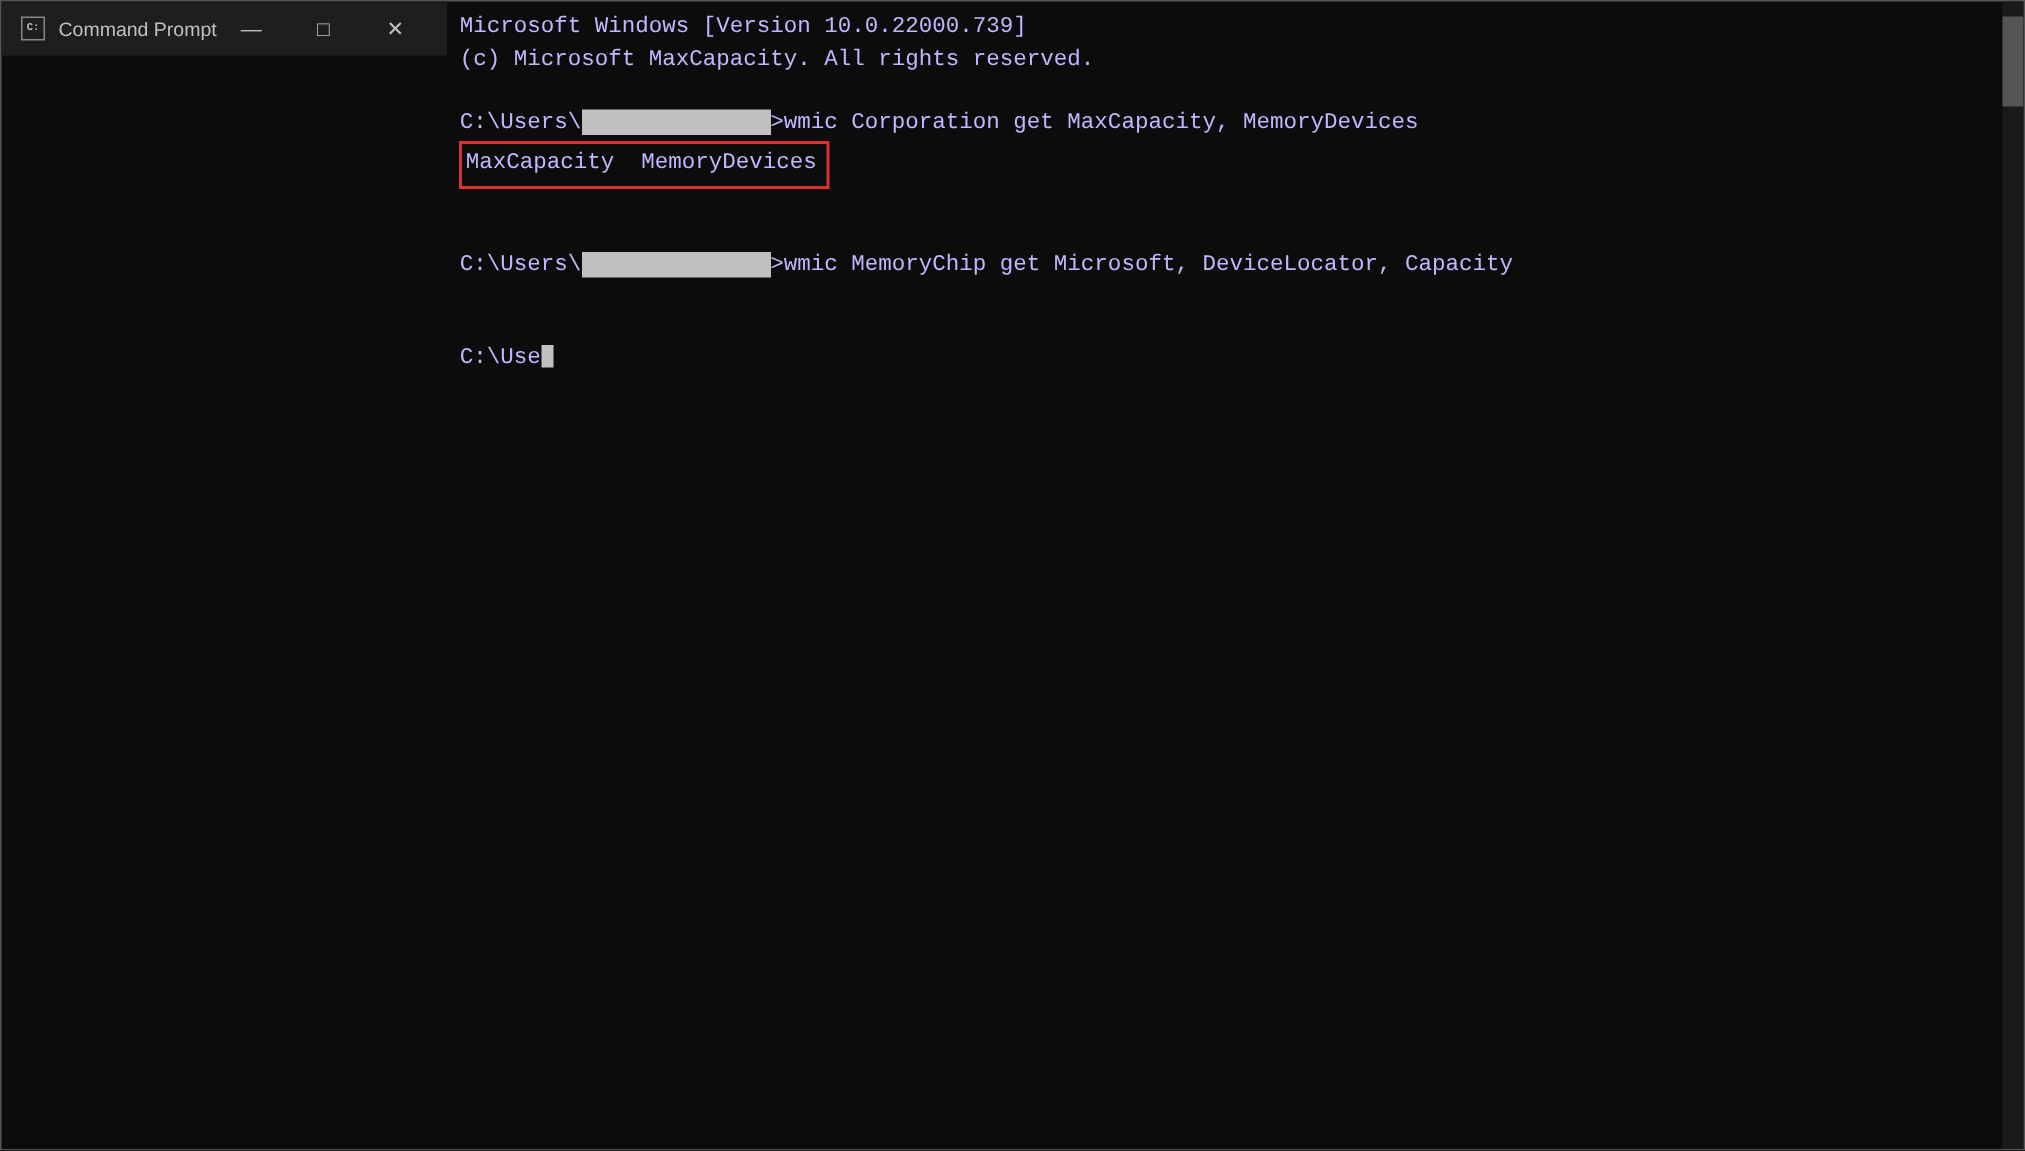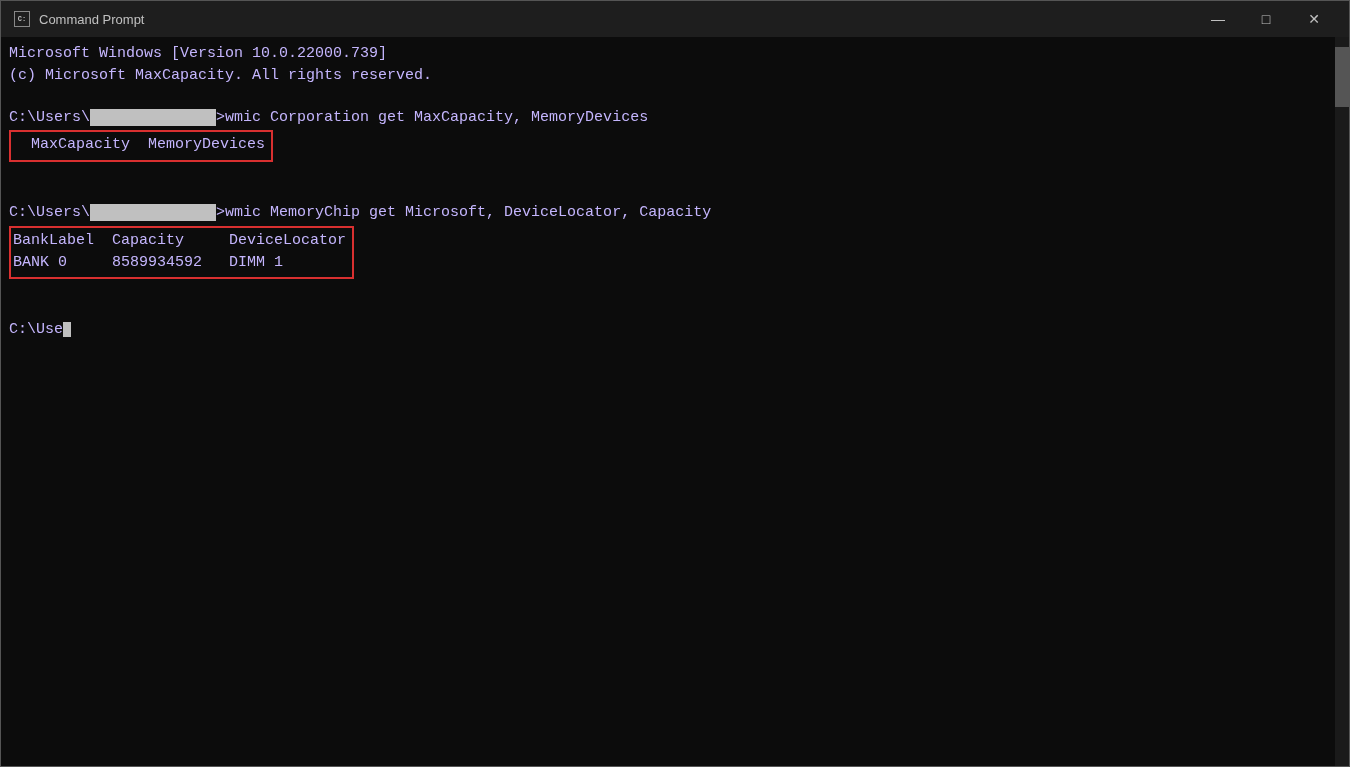--- a/index.html
+++ b/index.html
@@ -12,21 +12,21 @@
       font-size: 15px;
       color: #c0c0c0;
       overflow: hidden;
     }
 
     .window {
       width: 1350px;
       height: 767px;
       background: #0c0c0c;
       display: flex;
-      flex-direction: column;
+      flex-direction: row;
       border: 1px solid #555;
     }
 
     .title-bar {
       background: #1e1e1e;
       height: 36px;
       display: flex;
       align-items: center;
       padding: 0 12px;
       justify-content: space-between;
@@ -159,35 +159,31 @@
   <div class="terminal-content">
 
     <div class="line">Microsoft Windows [Version 10.0.22000.739]</div>
     <div class="line">(c) Microsoft MaxCapacity. All rights reserved.</div>
     <div class="blank"></div>
 
     
     <div class="line"><span>C:\Users\<span style="background:#c0c0c0; color:#0c0c0c;">              </span>&gt;</span><span>wmic Corporation get MaxCapacity, MemoryDevices</span></div>
 
     
-    <div style="display:inline-block; border: 2px solid #d93030; margin-top: 2px; padding: 2px 6px 4px 20px;">
+    <div style="display:inline-block; border: 2px solid #d93030; margin-top: 2px; padding: 2px 6px 4px 2px;">
       <div class="line">MaxCapacity  MemoryDevices</div>
     </div>
 
     <div class="blank"></div>
     <div class="blank"></div>
 
     
     <div class="line"><span>C:\Users\<span style="background:#c0c0c0; color:#0c0c0c;">              </span>&gt;</span><span>wmic MemoryChip get Microsoft, DeviceLocator, Capacity</span></div>
 
     
-    <div style="display:inline-block; border: 2px solid #d93030; margin-top: 2px; padding: 2px 6px 4px 2px;">
-      <div class="line">BankLabel  Capacity     DeviceLocator</div>
-      <div class="line">BANK 0     8589934592   DIMM 1</div>
-    </div>
 
     <div class="blank"></div>
     <div class="blank"></div>
 
     
     <div class="line"><span>C:\Use</span><span class="cursor"></span></div>
 
     
     <div class="scrollbar">
       <div class="scrollbar-thumb"></div>

